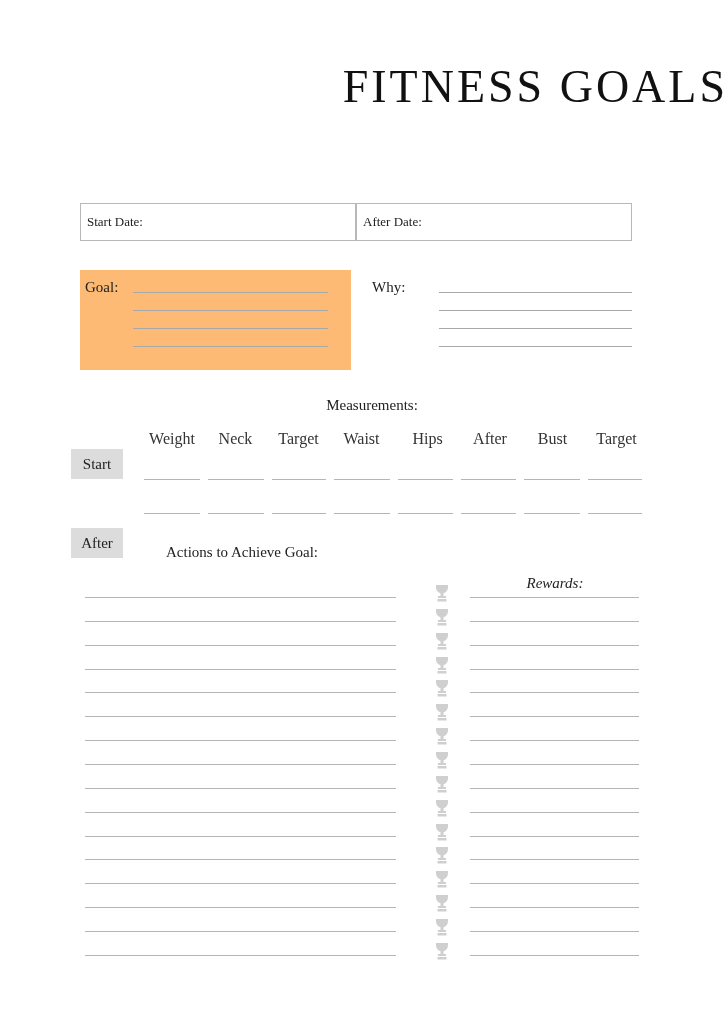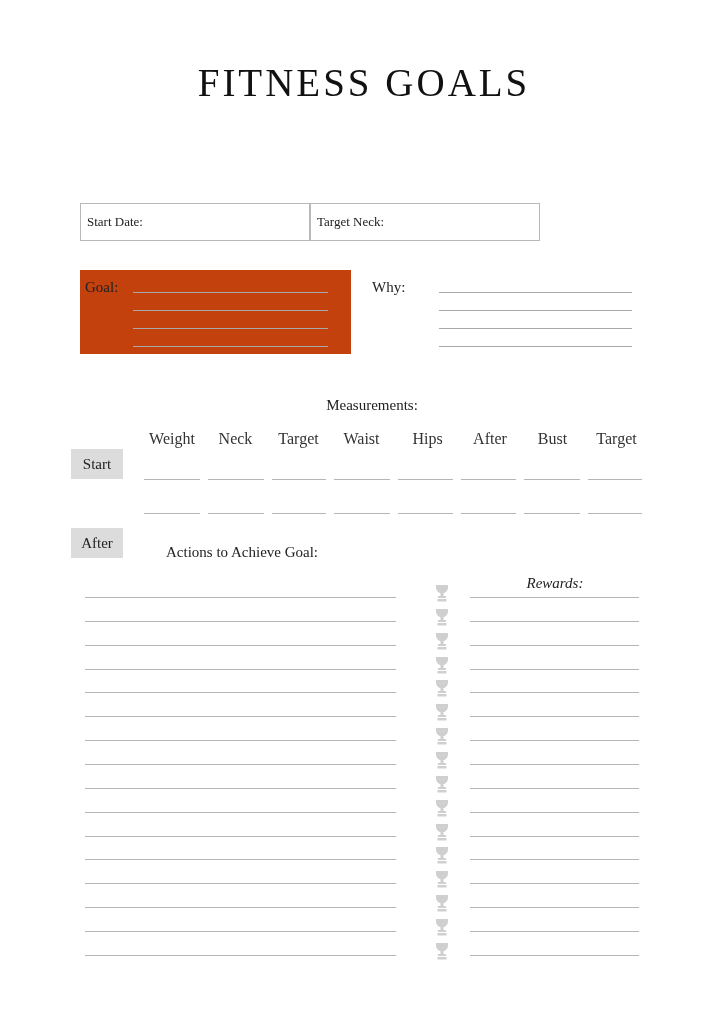--- a/index.html
+++ b/index.html
@@ -1,36 +1,36 @@
 <!DOCTYPE html>
 <html><head>
 <meta charset="utf-8">
 <style>
   * { box-sizing: border-box; margin: 0; padding: 0; }
   html, body { width: 728px; height: 1029px; background: #ffffff; overflow: hidden; }
   body { position: relative; font-family: "Liberation Serif", "DejaVu Serif", serif; color: #1a1a1a; }
 
   .title {
-    position: absolute; left: 0; top: 60px; width: 728px; text-align: center;
-    font-size: 39px; letter-spacing: 3px; font-weight: normal; color: #111;
+    position: absolute; left: 0; top: 60px; width: 728px; text-align: right;
+    font-size: 46px; letter-spacing: 3px; font-weight: normal; color: #111;
   }
 
   .dates {
-    position: absolute; left: 80px; top: 203px; width: 460px; height: 38px;
+    position: absolute; left: 80px; top: 203px; width: 552px; height: 38px;
     display: flex; border: 1px solid #b8b8b8;
   }
   .date-cell {
     flex: 1; display: flex; align-items: center; padding-left: 6px;
     font-size: 13px; color: #222;
   }
   .date-cell + .date-cell { border-left: 2px solid #b8b8b8; }
 
   .goal-box {
-    position: absolute; left: 80px; top: 270px; width: 271px; height: 84px;
-    background: #c2410c;
+    position: absolute; left: 80px; top: 270px; width: 271px; height: 100px;
+    background: #fdba74;
   }
   .label { position: absolute; font-size: 15px; color: #222; }
   .goal-label { left: 5px; top: 9px; }
   .rule { position: absolute; height: 1px; background: #a8a8a8; }
 
   .why-label { left: 372px; top: 279px; text-align: right; }
 
   .section-heading { position: absolute; font-size: 15px; color: #222; text-align: center; }
 
   .measure-col {
@@ -49,21 +49,21 @@
 </head>
 <body>
 
 <h1 class="title">FITNESS GOALS</h1>
 
 <div class="dates">
   <div class="date-cell">
     <span>Start Date:</span>
   </div>
   <div class="date-cell">
-    <span>Target Neck:</span>
+    <span>After Date:</span>
   </div>
 </div>
 
 <div class="goal-box">
   <span class="label goal-label">Goal:</span>
   <div class="rule" style="left:53px; top:22px; width:195px;"></div>
   <div class="rule" style="left:53px; top:40px; width:195px;"></div>
   <div class="rule" style="left:53px; top:58px; width:195px;"></div>
   <div class="rule" style="left:53px; top:76px; width:195px;"></div>
 </div>

